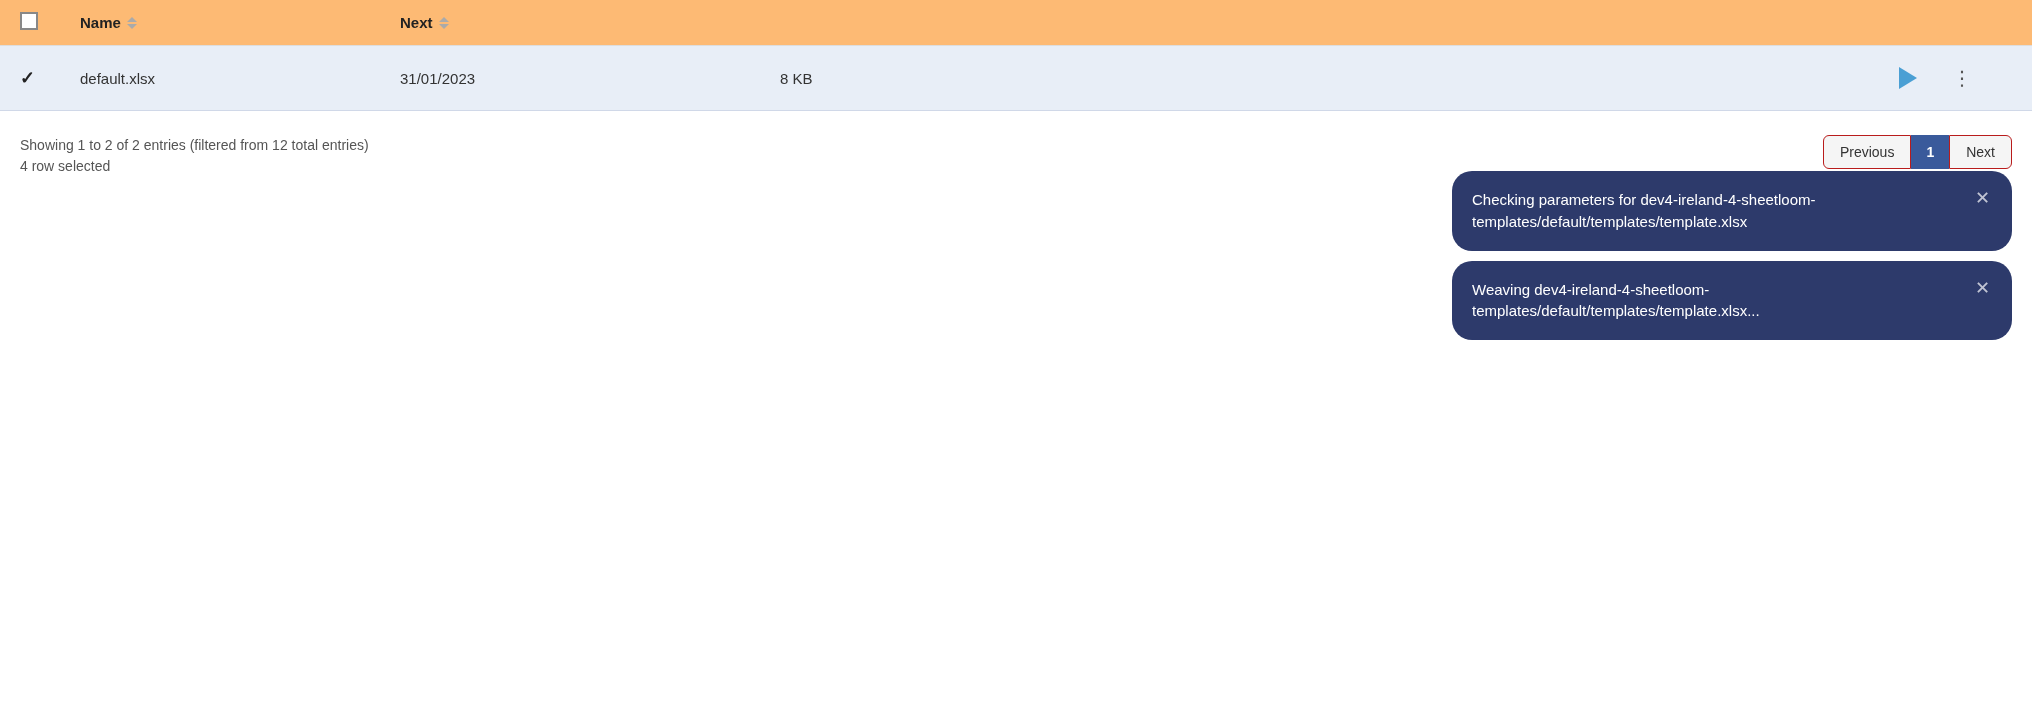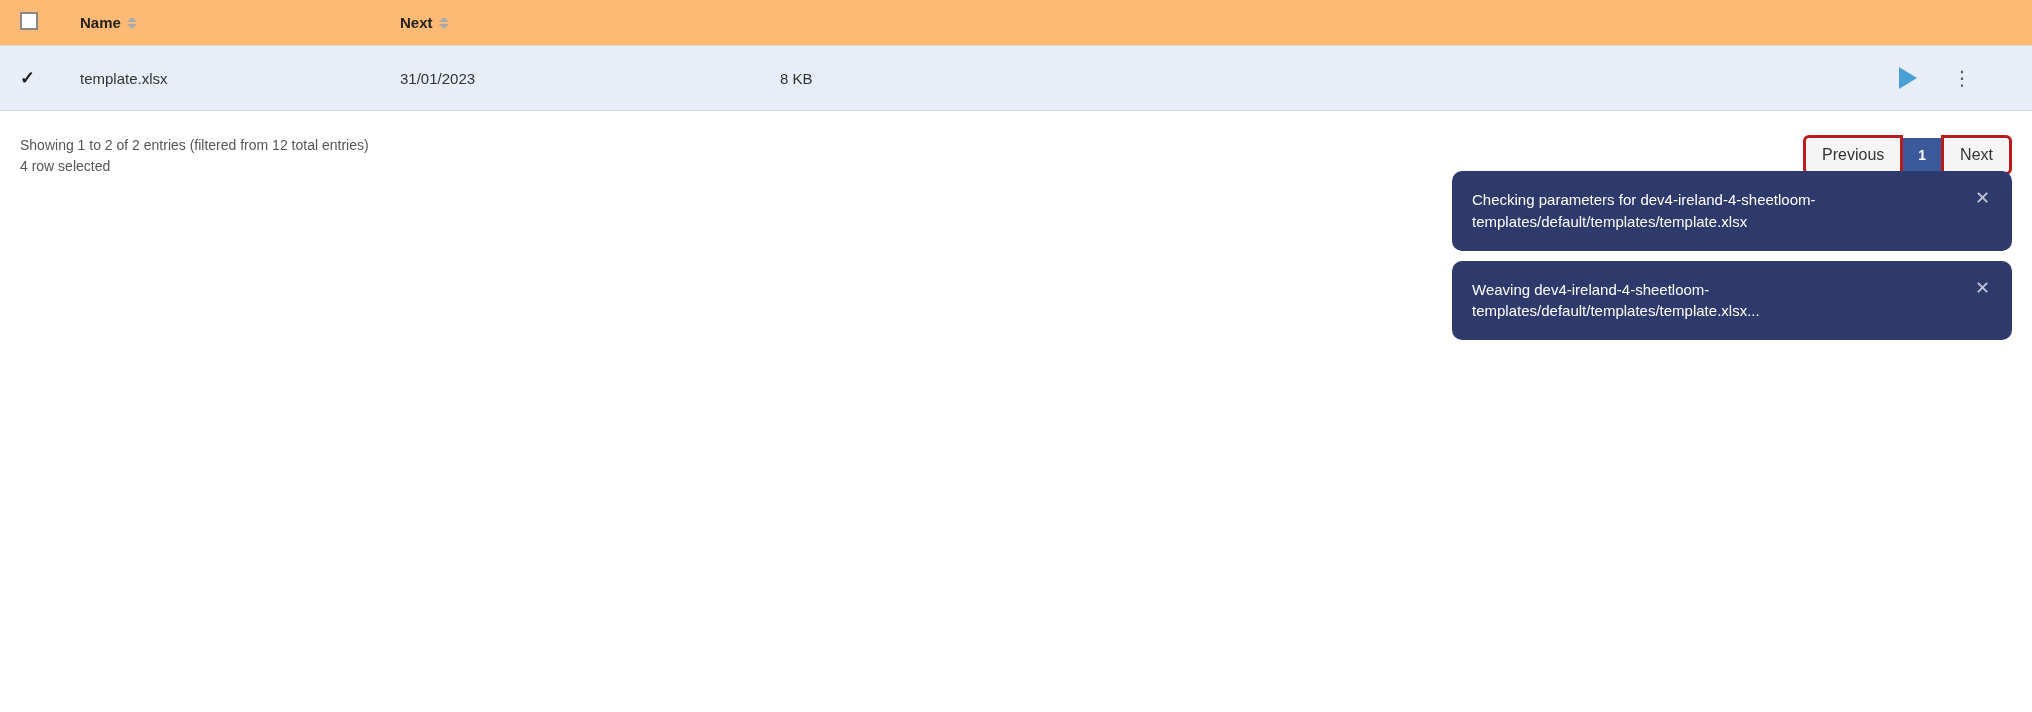--- a/index.html
+++ b/index.html
@@ -163,24 +163,24 @@
 
     .pagination {
       display: flex;
       align-items: center;
       gap: 0;
       align-self: flex-start;
     }
 
     .page-btn {
       padding: 8px 16px;
-      border: 3px solid #b91c1c;
+      border: 1px solid #b91c1c;
       background: #f5f5f5;
       color: #333;
-      font-size: 16px;
+      font-size: 14px;
       cursor: pointer;
       font-family: inherit;
     }
 
     .page-btn:first-child {
       border-radius: 6px 0 0 6px;
     }
 
     .page-btn:last-child {
       border-radius: 0 6px 6px 0;
@@ -201,21 +201,21 @@
       top: 60px;
       display: flex;
       flex-direction: column;
       gap: 10px;
       width: 560px;
     }
 
     .notification {
       background: #2d3a6b;
       color: #fff;
-      border-radius: 10px;
+      border-radius: 20px;
       padding: 18px 20px;
       font-size: 15px;
       line-height: 1.4;
       display: flex;
       align-items: flex-start;
       justify-content: space-between;
       gap: 12px;
       position: relative;
     }
 
@@ -260,21 +260,21 @@
     </div>
   </div>
   <div class="col-actions"></div>
 </div>
 
 <div class="table-row">
   <div class="col-checkbox">
     <span class="checkmark">✓</span>
   </div>
   <div class="col-name">
-    <span class="cell-name">template.xlsx</span>
+    <span class="cell-name">default.xlsx</span>
   </div>
   <div class="col-modified">
     <span class="cell-modified">31/01/2023</span>
   </div>
   <div class="col-size">
     <span class="cell-size">8 KB</span>
   </div>
   <div class="col-actions row-actions">
     <div class="play-btn">
       <div class="play-triangle"></div>

